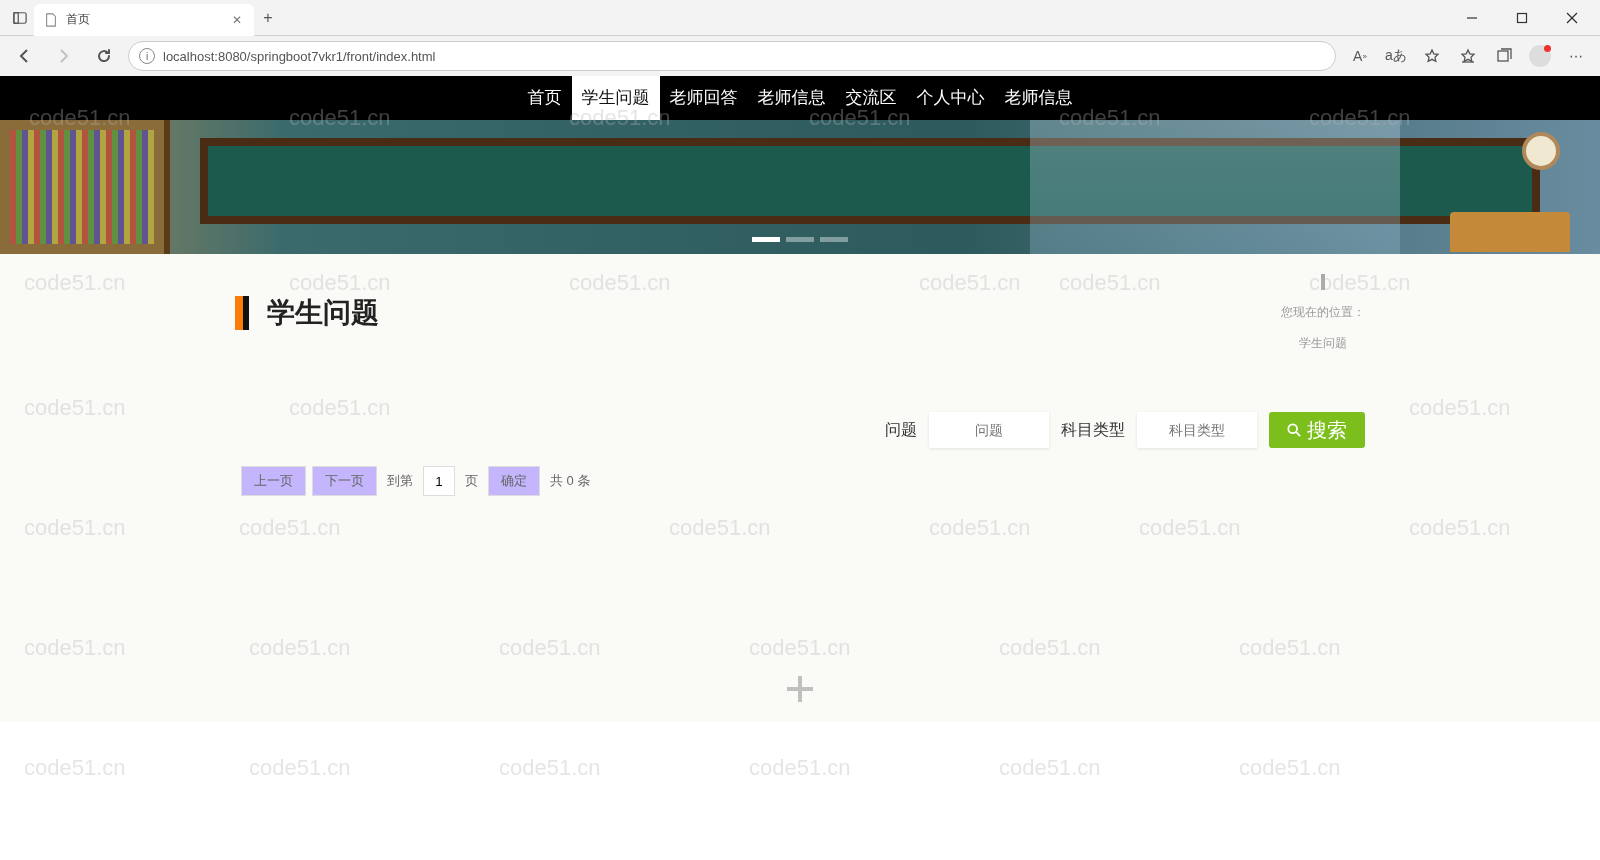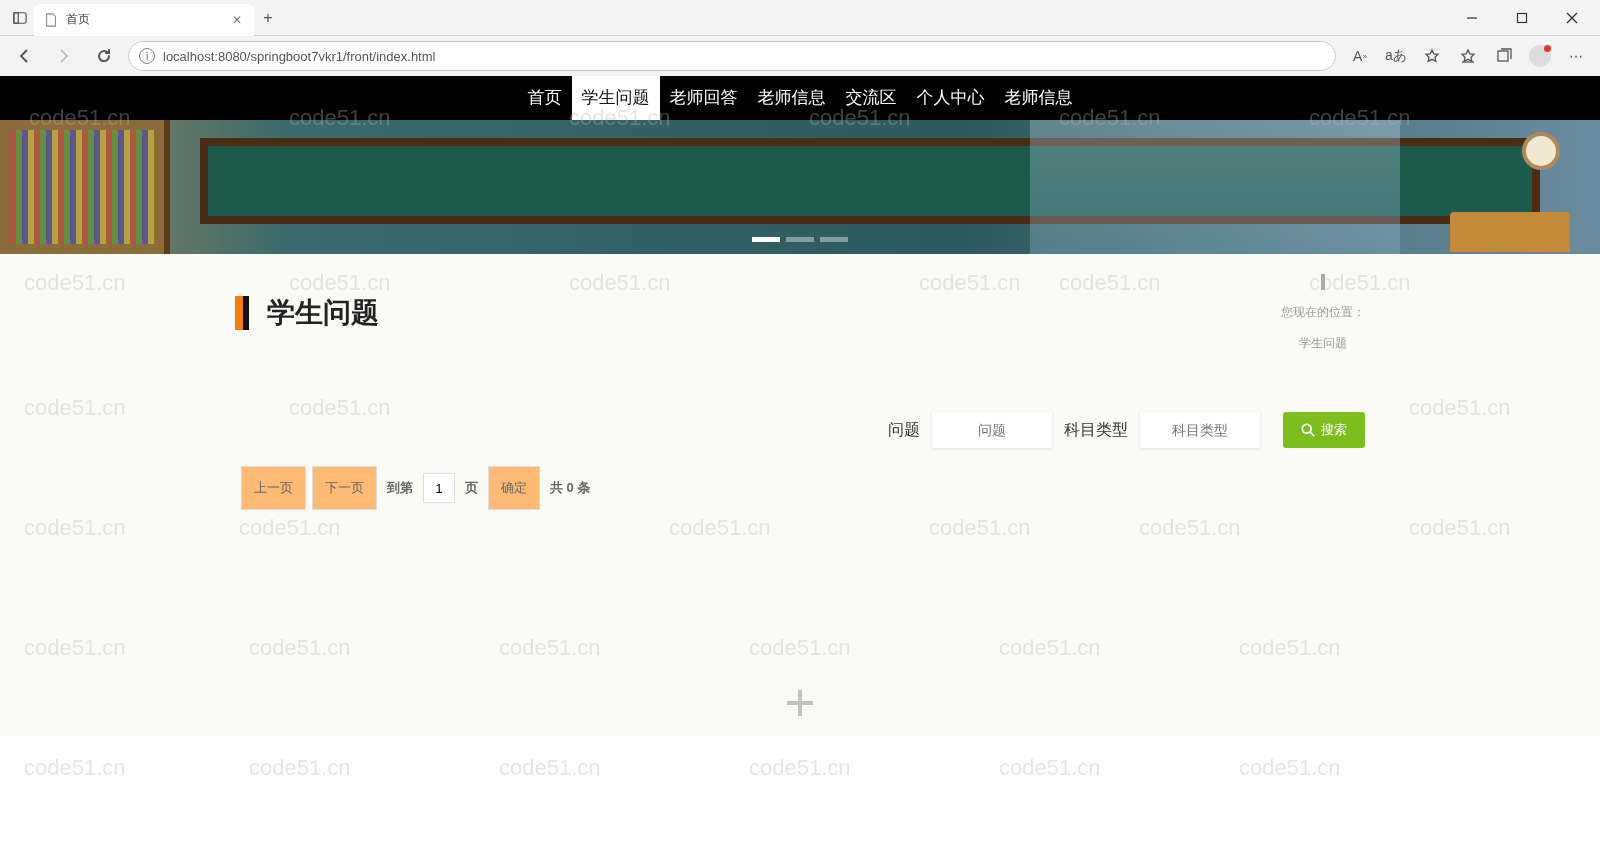--- a/index.html
+++ b/index.html
@@ -55,32 +55,32 @@
 .sec-bar::after { content:""; position:absolute; top:0; right:-6px; width:6px; height:34px; background:#111; }
 .sec-title h2 { font-size:28px; font-weight:bold; color:#222; padding-left:10px; }
 .breadcrumb { font-size:12px; color:#999; display:flex; align-items:center; gap:14px;flex-direction:column; }
 .breadcrumb .bar2 { width:4px; height:16px; background:#aaa; }
 
 .watermark-red { color:#d72323; font-size:34px; font-weight:500; text-align:center; position:absolute; left:50%; top:60px; transform:translateX(-50%); letter-spacing:2px; z-index:5; }
 
 .search-row { display:flex; justify-content:flex-end; align-items:center; gap:12px; padding:50px 0 18px; }
 .search-row label { font-size:16px; color:#333; }
 .txt-input { height:36px; width:120px; border:none; background:#fff; text-align:center; font-size:14px; color:#888; box-shadow:0 1px 3px rgba(0,0,0,.1); }
-.btn-search { height:36px; padding:0 18px; background:#7cbf1d; color:#fff; border:none; border-radius:3px; font-size:13px; display:flex; align-items:center; gap:6px; cursor:pointer;margin-left:11px; }
+.btn-search { height:36px; padding:0 18px; background:#7cbf1d; color:#fff; border:none; border-radius:3px; font-size:20px; display:flex; align-items:center; gap:6px; cursor:pointer; }
 .btn-search svg { width:14px; height:14px; fill:#fff; }
 
 .main-row { display:flex; gap:10px; align-items:flex-start; }
 .sidebar { width:140px; }
 .side-item { height:34px; line-height:34px; text-align:center; border-bottom:1px solid #555; font-size:15px; color:#333; background:#fff; cursor:pointer; }
 .side-item:first-child { border-top:1px solid #555; border-bottom:2px solid #444; }
 .side-item.dark { background:#2b2b2b; color:#fff; border-bottom:none; }
 
 .pager-row { display:flex; align-items:center; gap:6px; font-size:13px; color:#666; padding-left:6px; }
-.pager-btn { height:44px; padding:0 12px; border:1px solid #ddd; background:#fdba74; display:flex; align-items:center; color:#666; }
-.pager-lbl { padding:0 4px;font-weight:bold; }
+.pager-btn { height:30px; padding:0 12px; border:1px solid #ddd; background:#c4b5fd; display:flex; align-items:center; color:#666; }
+.pager-lbl { padding:0 4px; }
 .page-num { width:32px; height:30px; border:1px solid #ddd; text-align:center; }
 
 .spinner { width:26px; height:26px; margin:180px auto 0; position:relative; opacity:.5; }
 .spinner::before,.spinner::after { content:""; position:absolute; left:50%; top:50%; background:#888; }
 .spinner::before { width:4px; height:26px; transform:translate(-50%,-50%); }
 .spinner::after { width:26px; height:4px; transform:translate(-50%,-50%); }
 
 .wm { position:absolute; color:rgba(180,180,180,.35); font-size:22px; pointer-events:none;margin-left:9px; }
 </style>
 </head>

